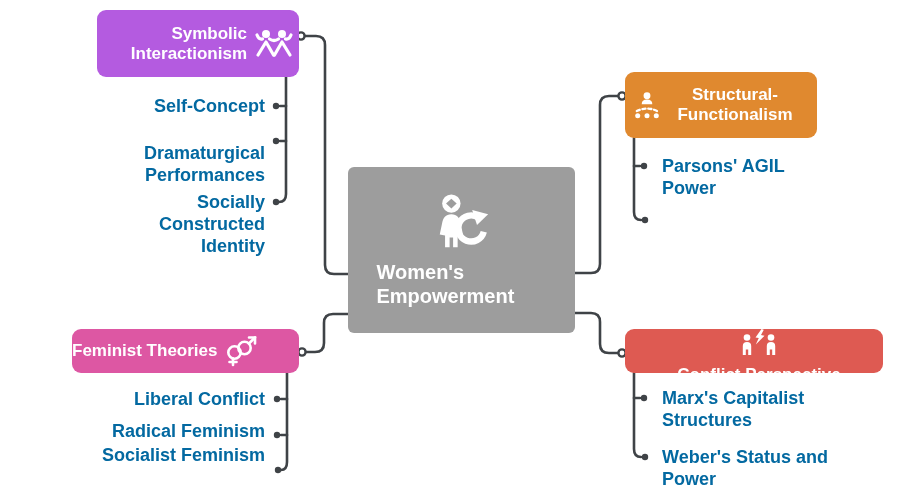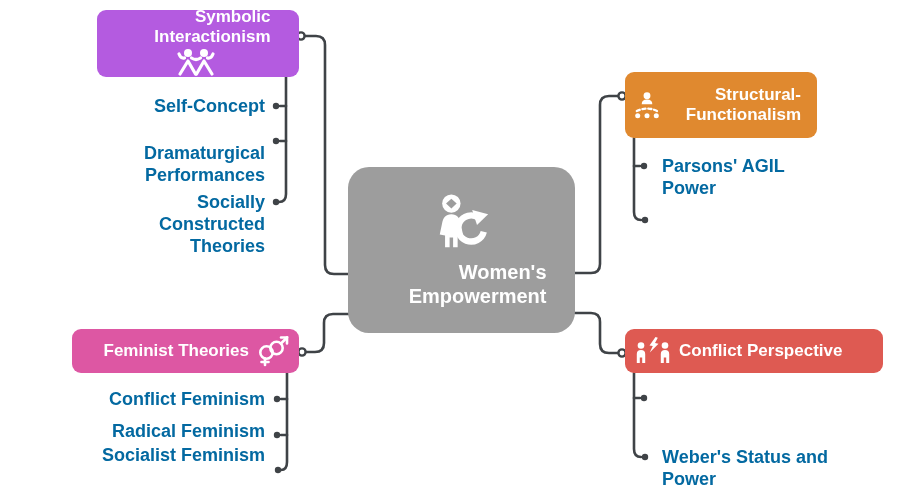--- a/index.html
+++ b/index.html
@@ -9,28 +9,28 @@
     position:relative;overflow:hidden;
   }
   .stage{position:absolute;left:0;top:0;width:924px;height:501px;}
   svg.wires{position:absolute;left:0;top:0;z-index:1;}
   .node{
     position:absolute;z-index:2;display:flex;align-items:center;
     color:#ffffff;font-weight:700;font-size:17px;line-height:20px;
     border-radius:9px;box-sizing:border-box;
   }
   .node .icon{display:flex;align-items:center;justify-content:center;flex:0 0 auto;}
-  .root-node{flex-direction:column;justify-content:center;border-radius:21px;
-    font-size:20px;line-height:24px;text-align:right;gap:8px;}
+  .root-node{flex-direction:column;justify-content:center;border-radius:6px;
+    font-size:20px;line-height:24px;text-align:left;gap:8px;}
   .root-node .label{width:170px;}
-  .b-symbolic{justify-content:flex-end;padding-right:5px;gap:1px;flex-direction:column;}
+  .b-symbolic{justify-content:flex-end;padding-right:5px;gap:7px;}
   .b-symbolic .label{width:150px;text-align:right;}
   .b-structural{justify-content:flex-start;padding-left:9px;gap:9px;}
-  .b-structural .label{width:132px;text-align:right;}
-  .b-feminist{justify-content:flex-end;padding-right:9px;gap:7px;}
+  .b-structural .label{width:132px;text-align:center;}
+  .b-feminist{justify-content:flex-start;padding-right:9px;gap:7px;}
   .b-feminist .label{white-space:nowrap;}
   .b-conflict{justify-content:flex-start;padding-left:10px;gap:8px;}
   .b-conflict .label{white-space:nowrap;}
   .leaf{
     position:absolute;z-index:2;font-weight:700;font-size:18px;line-height:22px;
     color:#0369a1;
   }
   .leaf.ra{text-align:right;}
   .leaf.nw{white-space:nowrap;}
 </style>
@@ -136,38 +136,39 @@
           <path d="M9,22.5 L9,29"></path>
           <path d="M5.5,26 L12.5,26"></path>
           <circle cx="20.5" cy="12" r="6.2"></circle>
           <path d="M25,7.5 L31,1.5"></path>
           <path d="M25,1.5 L31,1.5 L31,7.5"></path>
         </g>
       </svg>
     </span>
   </div>
 
-  <div class="node b-conflict" style="left: 625px; top: 329px; width: 258px; height: 44px; background: rgb(222, 90, 82);">
+  <div class="node b-conflict" style="left: 625px; top: 329px; width: 258px; height: 44px; background: rgb(222, 90, 82); flex-direction: column;">
     <span class="icon">
       <svg width="36" height="28" viewBox="0 0 36 28">
         <circle cx="6" cy="8.5" r="3.3" fill="#ffffff"></circle>
         <path fill="#ffffff" d="M1.8,26 L1.8,17 Q1.8,13 6,13 Q10.2,13 10.2,17 L10.2,26 L7.2,26 L7.2,20.5 L4.8,20.5 L4.8,26 Z"></path>
         <circle cx="30" cy="8.5" r="3.3" fill="#ffffff"></circle>
         <path fill="#ffffff" d="M25.8,26 L25.8,17 Q25.8,13 30,13 Q34.2,13 34.2,17 L34.2,26 L31.2,26 L31.2,20.5 L28.8,20.5 L28.8,26 Z"></path>
         <polygon fill="#ffffff" points="20.5,0 14.5,8.5 17.8,9 14.8,15.5 23.5,6.8 20,6 22.8,0.8"></polygon>
       </svg>
     </span>
     <div class="label">Conflict Perspective</div>
   </div>
 
   <div class="leaf ra nw" style="right:659px;top:95px;">Self-Concept</div>
   <div class="leaf ra" style="right:659px;top:142px;width:140px;">Dramaturgical Performances</div>
-  <div class="leaf ra" style="right:659px;top:191px;width:118px;">Socially Constructed Theories</div>
+  <div class="leaf ra" style="right:659px;top:191px;width:118px;">Socially Constructed Identity</div>
 
   <div class="leaf" style="left:662px;top:155px;width:135px;">Parsons' AGIL Power</div>
 
-  <div class="leaf ra nw" style="right:659px;top:388px;">Conflict Feminism</div>
+  <div class="leaf ra nw" style="right:659px;top:388px;">Liberal Conflict</div>
   <div class="leaf ra nw" style="right:659px;top:420px;">Radical Feminism</div>
   <div class="leaf ra nw" style="right:659px;top:444px;">Socialist Feminism</div>
 
+  <div class="leaf" style="left:662px;top:387px;width:160px;">Marx's Capitalist Structures</div>
   <div class="leaf" style="left:662px;top:446px;width:178px;">Weber's Status and Power</div>
 
 </div>
 
 </body></html>

